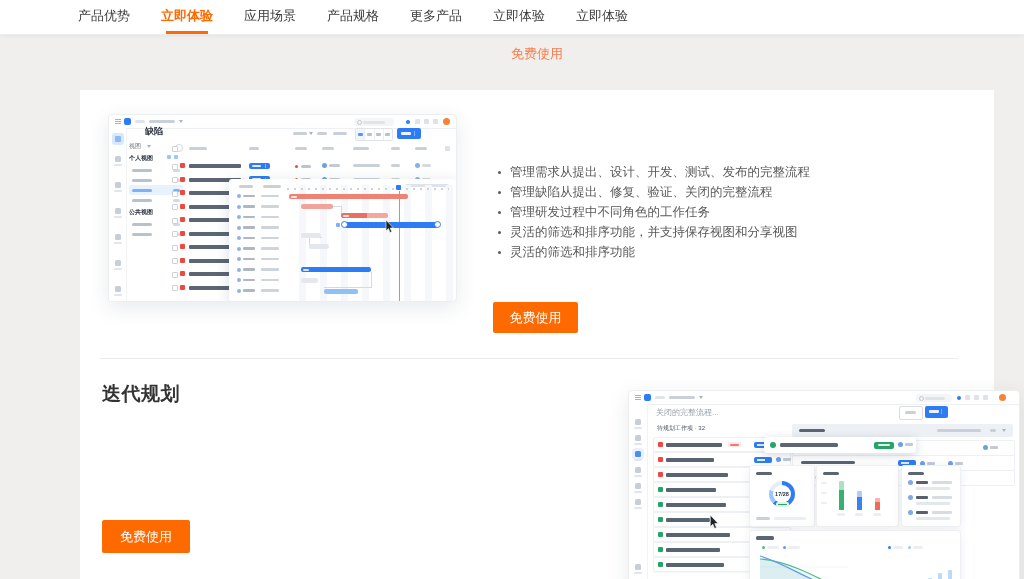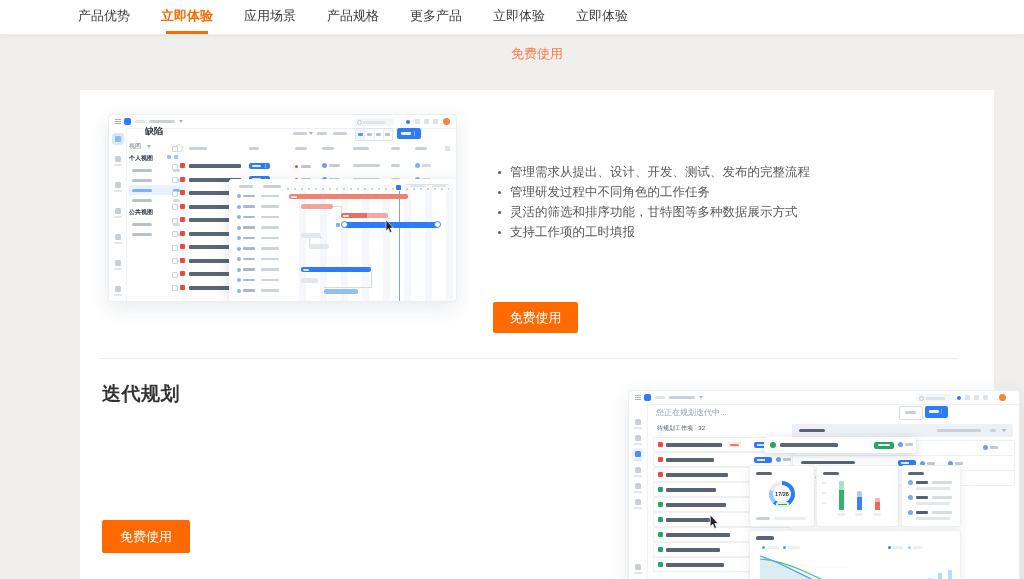--- a/index.html
+++ b/index.html
@@ -136,23 +136,24 @@
     </div>
   </div>
 
   <div class="banner-cta">免费使用</div>
 
   <div class="card"></div>
   <div class="divider"></div>
 
   <div class="bullets" style="left:494px;top:162px;">
     <div>管理需求从提出、设计、开发、测试、发布的完整流程</div>
+    <div>管理缺陷从提出、修复、验证、关闭的完整流程</div>
     <div>管理研发过程中不同角色的工作任务</div>
-    <div>灵活的筛选和排序功能，甘特图等多种数据展示方式</div>
-    <div>支持工作项的工时填报</div>
+    <div>灵活的筛选和排序功能，并支持保存视图和分享视图</div>
+    <div>灵活的筛选和排序功能</div>
   </div>
   <button class="cta-btn" style="left:493px;top:302px;width:85px;height:31px;">免费使用</button>
 
   <div class="sec-title" style="left:102px;top:381px;">迭代规划</div>
   <div class="bullets sp" style="left:103px;top:438px;">
   </div>
   <button class="cta-btn" style="left:102px;top:520px;width:88px;height:33px;">免费使用</button>
 
   <div class="win" style="left:108px;top:114px;width:347px;height:186px;overflow:hidden;">
 
@@ -356,21 +357,21 @@
     <div class="a rail" style="left:0;top:13px;width:18px;bottom:0;">
       <span class="a ric" style="left:6px;top:15px;"></span>
       <span class="a ric" style="left:6px;top:31px;"></span>
       <span class="a ric on" style="left:6px;top:47px;"></span>
       <span class="a ric" style="left:6px;top:63px;"></span>
       <span class="a ric" style="left:6px;top:79px;"></span>
       <span class="a ric" style="left:6px;top:95px;"></span>
       <span class="a ric" style="left:6px;top:160px;"></span>
     </div>
 
-    <div class="microtext" style="left:27px;top:16px;font-size:8px;color:#97a0ab;">您正在规划迭代中...</div>
+    <div class="microtext" style="left:27px;top:16px;font-size:8px;color:#97a0ab;">关闭的完整流程...</div>
     <span class="a" style="left:270px;top:15px;width:22px;height:12px;border:1px solid #d9dde2;border-radius:2px;background:#fff;">
         <span class="sk skd" style="left:5px;top:4px;width:11px;"></span>
       </span>
     <span class="a bluebtn" style="left:296px;top:15px;width:23px;height:12px;"></span>
 
     <div class="microtext" style="left:28px;top:33px;font-size:6px;color:#4a5562;">待规划工作项 · 32</div>
     <div class="srow" style="top:46px;">
         <span class="sic"></span>
         <span class="ttl2" style="width:56px;"></span>
         <span class="tag"></span>

